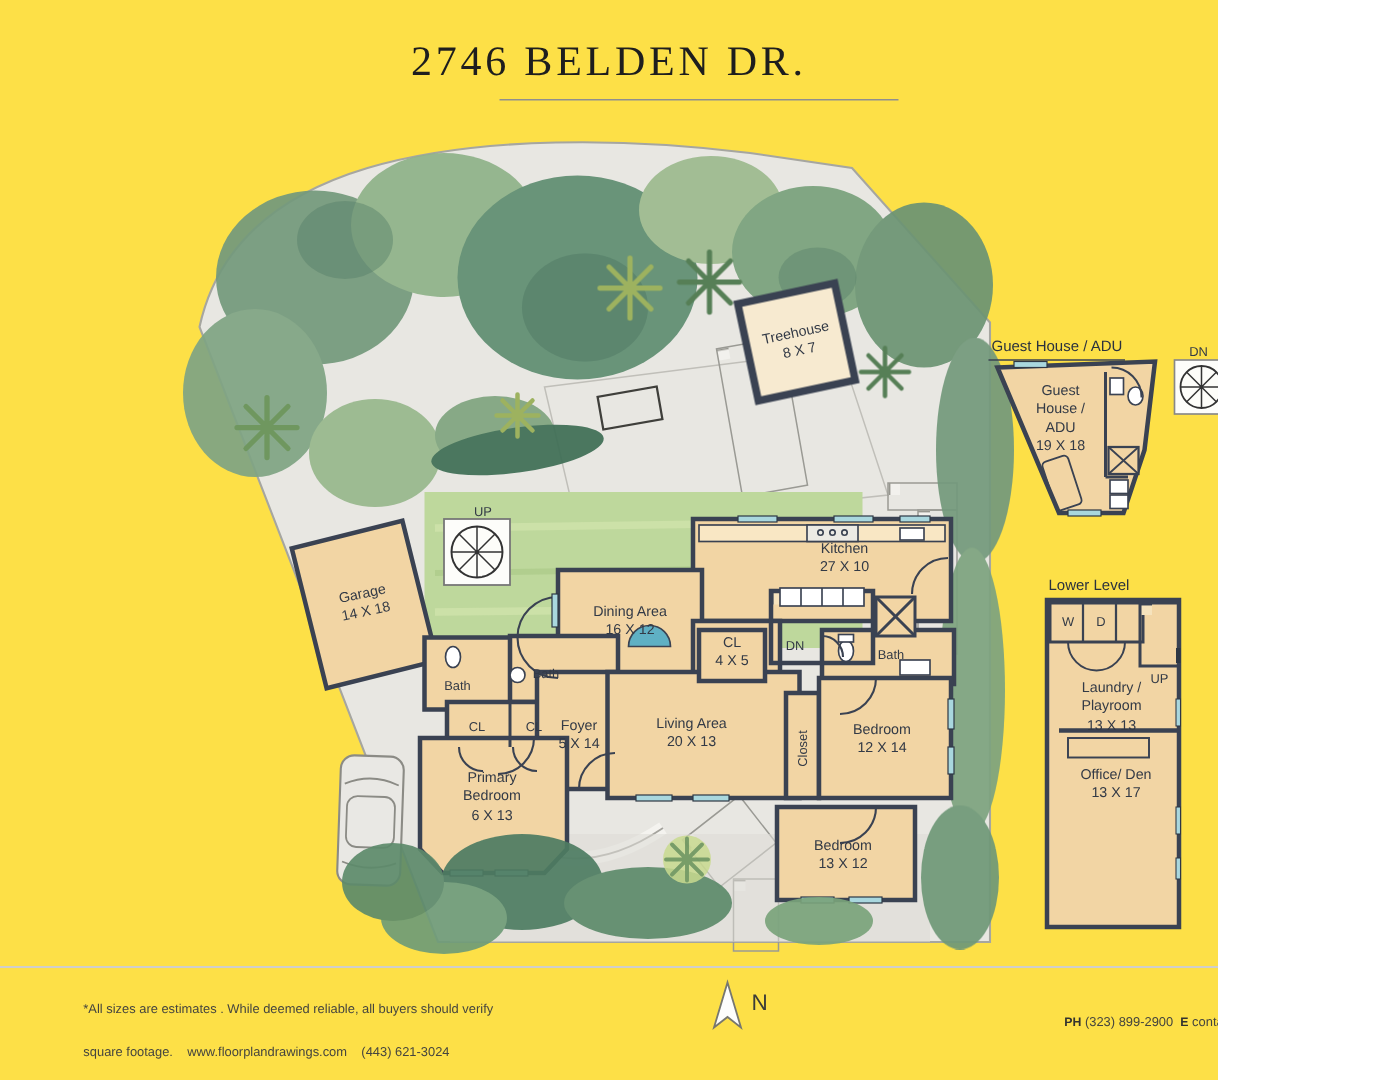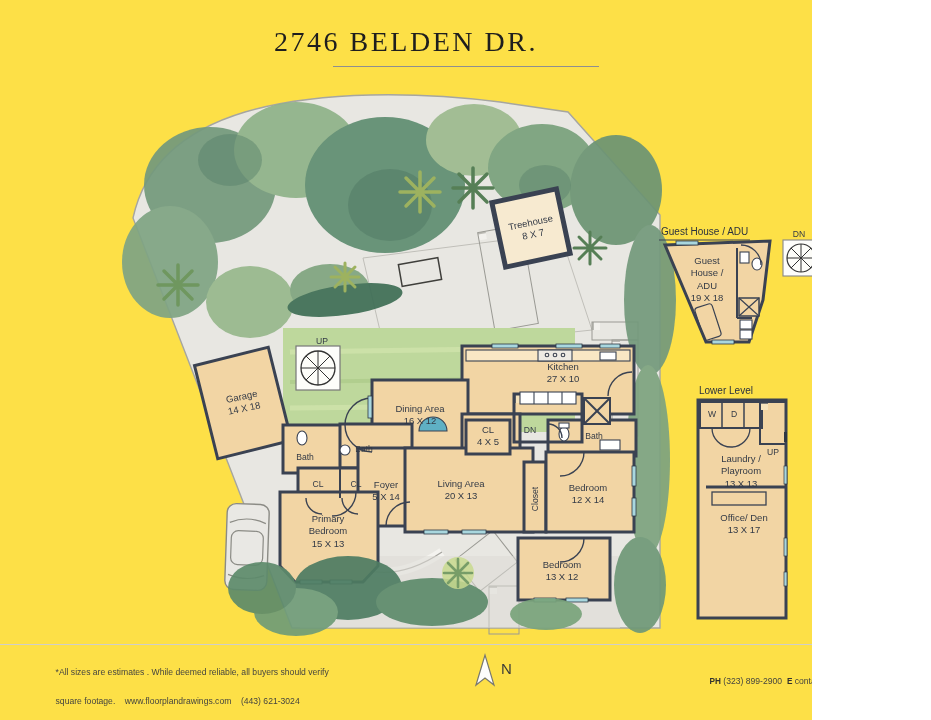--- a/index.html
+++ b/index.html
@@ -320,21 +320,21 @@
   <div class="room-label" style="left:461px;top:490px;width:60px;">
     <span>Living Area</span>
       <span>20 X 13</span>
   </div>
   <div class="room-label" style="left:588px;top:494px;">
     <span>Bedroom</span>
       <span>12 X 14</span>
   </div>
   <div class="room-label" style="left:328px;top:532px;width:72px;">
     <span>Primary Bedroom</span>
-      <span>15 X 13</span>
+      <span>6 X 13</span>
   </div>
   <div class="room-label" style="left:562px;top:571px;">
     <span>Bedroom</span>
       <span>13 X 12</span>
   </div>
 
   <div class="tag" style="left:305px;top:457px;">Bath</div>
   <div class="tag" style="left:364px;top:449px;">Bath</div>
   <div class="tag" style="left:594px;top:436px;">Bath</div>
   <div class="tag" style="left:318px;top:484px;">CL</div>

